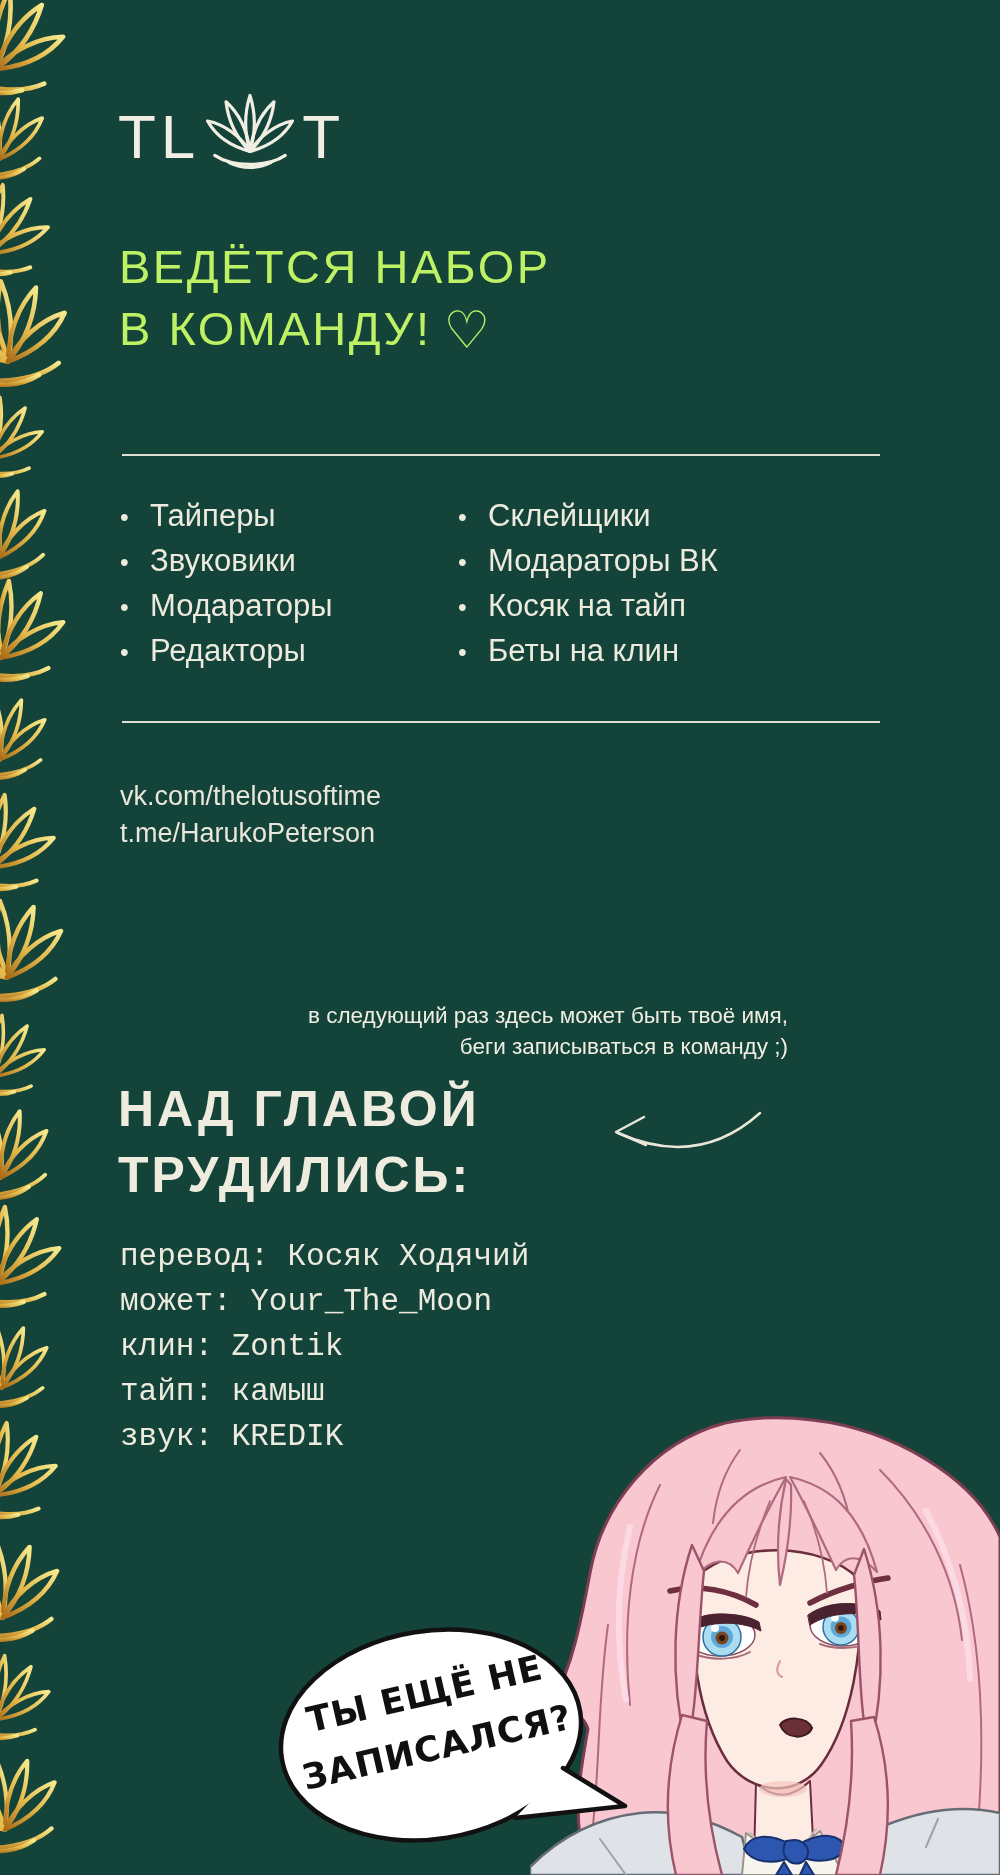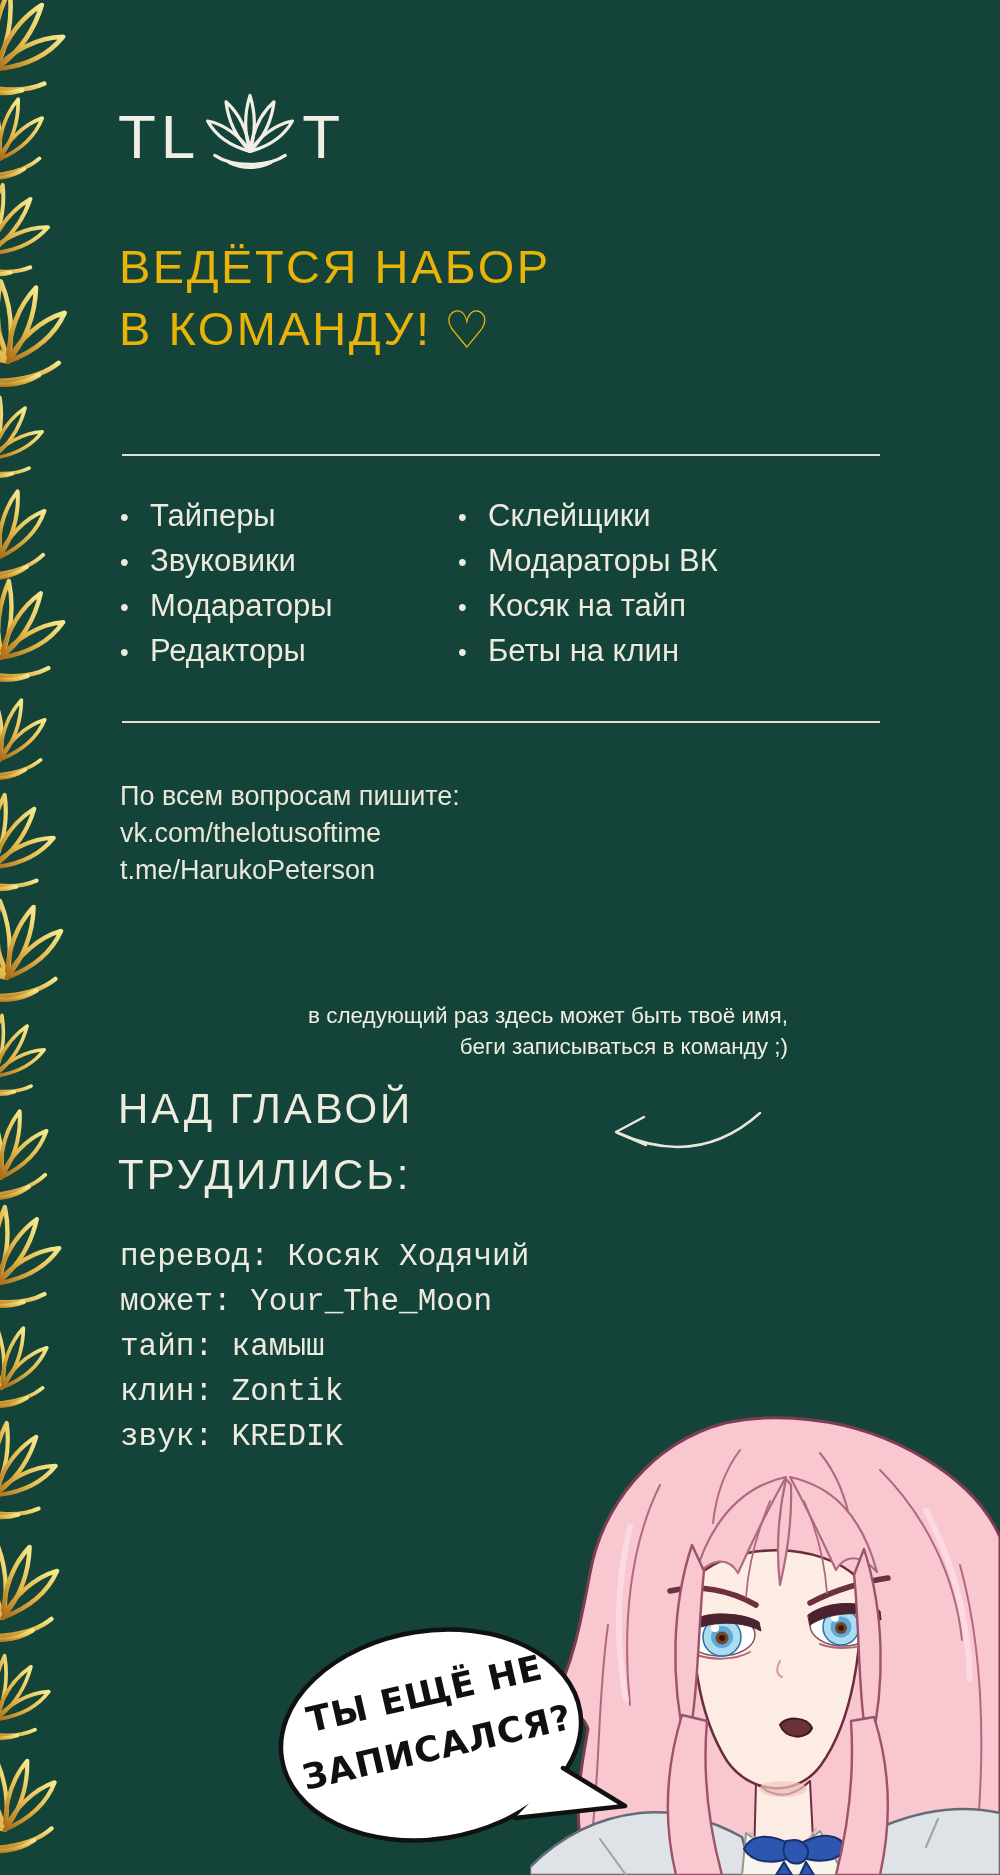--- a/index.html
+++ b/index.html
@@ -6,33 +6,33 @@
   .poster{
     position:relative;width:1000px;height:1875px;overflow:hidden;
     background:#14433a;color:#f1eee1;
     font-family:"Liberation Sans",sans-serif;
   }
   .border-svg{position:absolute;left:0;top:0;pointer-events:none;}
   .logo{position:absolute;left:118px;top:88px;display:flex;align-items:flex-end;
     font-size:62px;font-weight:300;letter-spacing:5px;line-height:1;color:#f1eee3;}
   .logo .lotus{margin:0 4px -2px 2px;}
   .heading{position:absolute;left:119px;top:236px;font-size:47px;font-weight:300;
-    letter-spacing:2.5px;line-height:61px;color:#eab308;}
+    letter-spacing:2.5px;line-height:61px;color:#bef264;}
   .heading .heart{font-size:52px;margin-left:12px;position:relative;top:3px;font-family:"DejaVu Sans",sans-serif;font-weight:400;}
   .divider{position:absolute;left:122px;width:758px;height:2px;background:#eae7da;opacity:.95;}
   #divider-top{top:454px;}
   #divider-bottom{top:721px;}
   .roles{position:absolute;top:494px;font-size:31px;line-height:43px;color:#edeade;}
   #roles-left{left:120px;}
   #roles-right{left:458px;}
   .role-item{display:flex;align-items:baseline;}
   .role-item .bullet{width:30px;font-size:25px;}
   .contact{position:absolute;left:120px;top:778px;font-size:27px;line-height:37px;color:#e9e6da;}
   .note{position:absolute;right:212px;top:1000px;text-align:right;font-size:22.5px;line-height:31px;color:#f0ede1;}
-  .credits-heading{position:absolute;left:118px;top:1076px;font-size:42px;font-weight:400;
+  .credits-heading{position:absolute;left:118px;top:1076px;font-size:50px;font-weight:700;
     letter-spacing:3px;line-height:66px;color:#eeebdf;}
   .arrow{position:absolute;left:600px;top:1103px;}
   .credits{position:absolute;left:120px;top:1234px;font-size:31px;line-height:45px;color:#edeade;font-family:Liberation Mono, monospace;}
   .character{position:absolute;left:530px;top:1415px;}
   .bubble{position:absolute;left:263px;top:1622px;width:372px;height:250px;}
   .bubble svg{position:absolute;left:0;top:0;}
   .bubble-text{position:absolute;left:22px;top:44px;width:292px;text-align:center;
     transform:rotate(-13deg);font-size:35px;font-weight:bold;color:#101010;
     line-height:55px;letter-spacing:1px;font-family:"DejaVu Sans",sans-serif;}
 </style>
@@ -132,21 +132,20 @@
       </div>
     <div class="role-item">
         <span class="bullet">•</span>
         <span>Беты на клин</span>
       </div>
   </div>
 
   <div class="divider" id="divider-bottom"></div>
 
   <div class="contact">
-    <div>По всем вопросам пишите:</div>
     <div>vk.com/thelotusoftime</div>
     <div>t.me/HarukoPeterson</div>
   </div>
 
   <div class="note">
     <div>в следующий раз здесь может быть твоё имя,</div>
     <div>беги записываться в команду ;)</div>
   </div>
 
   <div class="credits-heading">
@@ -154,22 +153,22 @@
     <div>ТРУДИЛИСЬ:</div>
   </div>
   <svg class="arrow" width="170" height="62" viewBox="0 0 170 62">
     <path d="M160 10 C120 46, 72 54, 18 30" fill="none" stroke="#eae7da" stroke-width="2.5" stroke-linecap="round"></path>
     <path d="M44 14 L16 29 L46 42" fill="none" stroke="#eae7da" stroke-width="2.5" stroke-linecap="round" stroke-linejoin="round"></path>
   </svg>
 
   <div class="credits">
     <div>перевод: Косяк Ходячий</div>
     <div>может: Your_The_Moon</div>
+    <div>клин: Zontik</div>
     <div>тайп: камыш</div>
-    <div>клин: Zontik</div>
     <div>звук: KREDIK</div>
   </div>
 
   <svg class="character" width="470" height="460" viewBox="0 0 470 460">
     <g stroke-linecap="round" stroke-linejoin="round">
       <path d="M195 8 C120 28, 72 92, 60 158 C50 212, 42 250, 24 284 C42 298, 54 300, 58 314 C50 358, 42 400, 55 444 L60 460 L470 460 L470 122 C444 62, 362 14, 282 5 C250 1, 222 2, 195 8 Z" fill="#f8c7d0" stroke="#7c3d52" stroke-width="3"></path>
       <g fill="none" stroke="#b06a80" stroke-width="2">
         <path d="M130 70 C100 130, 92 210, 100 290"></path>
         <path d="M78 210 C68 280, 70 350, 62 420"></path>
         <path d="M350 55 C395 100, 425 160, 432 225"></path>

